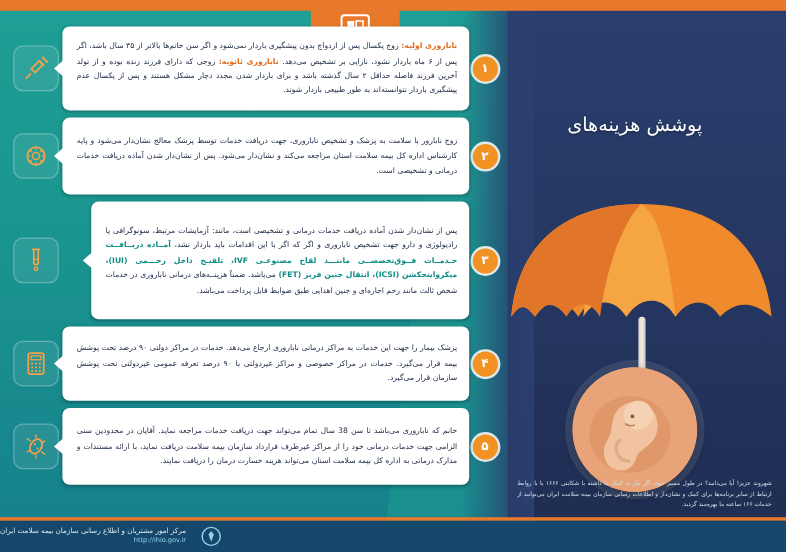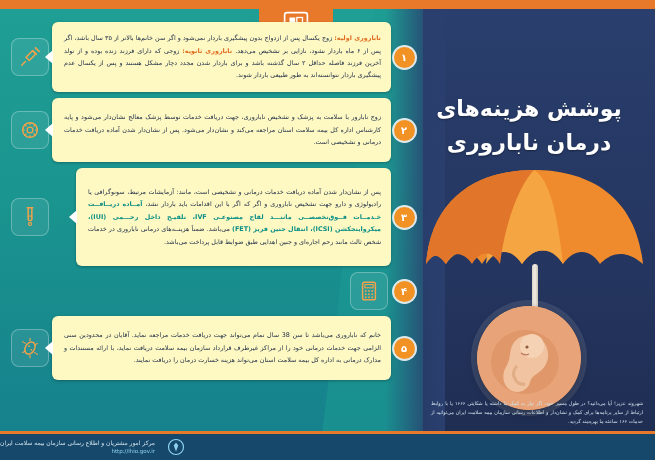--- a/index.html
+++ b/index.html
@@ -84,22 +84,22 @@
     position: absolute;
     top: 92px;
     right: 18px;
     width: 216px;
     text-align: center;
     color: #ffffff;
     line-height: 1.55;
     direction: rtl;
   }
   .title-line {
-    font-size: 22px;
-    font-weight: bold;
+    font-size: 16px;
+    font-weight: normal;
     letter-spacing: .3px;
     text-shadow: 0 1px 2px rgba(0,0,0,.35);
   }
   
   .umbrella {
     position: absolute;
     top: 168px;
     right: 8px;
     width: 225px;
     height: 130px;
@@ -140,21 +140,21 @@
   .row {
     position: relative;
     display: flex;
     align-items: stretch;
     margin-bottom: 6px;
     direction: rtl;
   }
   .row .bubble {
     position: relative;
     flex: 1 1 auto;
-    background: #fef9c3;
+    background: #ffffff;
     border-radius: 6px;
     padding: 6px 10px 6px 12px;
     box-shadow: 0 1px 3px rgba(0,0,0,.28);
     min-height: 44px;
     display: flex;
     align-items: center;
   }
   .row .bubble:after {
     content: "";
     position: absolute;
@@ -278,21 +278,20 @@
       <rect x="8" y="8" width="7" height="7" fill="#ffffff"></rect>
       <rect x="17" y="8" width="7" height="7" fill="none" stroke="#fff" stroke-width="1.6"></rect>
       <rect x="8" y="17" width="7" height="7" fill="none" stroke="#fff" stroke-width="1.6"></rect>
       <rect x="17" y="17" width="7" height="7" fill="#ffffff"></rect>
     </svg>
     <div class="logo-caption">دانشگاه علوم پزشکی اصفهان</div>
   </div>
 
   <div class="title-wrap">
     <div class="title-line">پوشش هزینه‌های</div>
-    <div class="title-line">درمان ناباروری</div>
   </div>
 
   <div class="umbrella">
     <svg class="canopy" viewBox="0 0 225 112">
       <path d="M4 96 C10 26 60 2 112 2 C164 2 214 26 221 96 C200 78 186 88 178 96 C168 80 152 80 141 96 C130 78 112 78 100 96 C88 78 70 78 60 96 C50 80 34 80 24 96 C16 86 12 84 4 96 Z" fill="#ef8b2c"></path>
       <path d="M112 2 C86 8 70 40 64 96 C74 80 90 80 100 96 C112 78 130 78 141 96 C135 40 126 10 112 2 Z" fill="#f6a543"></path>
       <path d="M4 96 C10 26 60 2 112 2 C100 14 84 48 78 96 C70 82 58 82 50 96 C42 84 30 82 24 96 C16 86 12 84 4 96 Z" fill="#e1762a"></path>
     </svg>
     <div class="handle"></div>
   </div>
@@ -367,20 +366,23 @@
             <circle cx="12" cy="19.5" r="1.6" fill="none" stroke="#f2a24a" stroke-width="1.3"></circle>
           </svg>
         </div>
       </div>
     </div>
 
     <div class="row row-4">
       <div class="num">
           <span>۴</span>
         </div>
+      <div class="bubble">
+        <div class="row-text">پزشک بیمار را جهت این خدمات به مراکز درمانی ناباروری ارجاع می‌دهد. خدمات در مراکز دولتی ۹۰ درصد تحت پوشش بیمه قرار می‌گیرد. خدمات در مراکز خصوصی و مراکز غیردولتی با ۹۰ درصد تعرفه عمومی غیردولتی تحت پوشش سازمان قرار می‌گیرد.</div>
+      </div>
       <div class="puck">
         <div class="disc">
           <svg width="22" height="22" viewBox="0 0 24 24">
             <rect x="5" y="2.5" width="14" height="19" rx="2" fill="none" stroke="#f2a24a" stroke-width="1.6"></rect>
             <rect x="7.5" y="5" width="9" height="3.5" fill="none" stroke="#f2a24a" stroke-width="1.2"></rect>
             <circle cx="8.5" cy="12" r="1" fill="#f2a24a"></circle>
               <circle cx="12" cy="12" r="1" fill="#f2a24a"></circle>
               <circle cx="15.5" cy="12" r="1" fill="#f2a24a"></circle>
             <circle cx="8.5" cy="15.5" r="1" fill="#f2a24a"></circle>
               <circle cx="12" cy="15.5" r="1" fill="#f2a24a"></circle>

